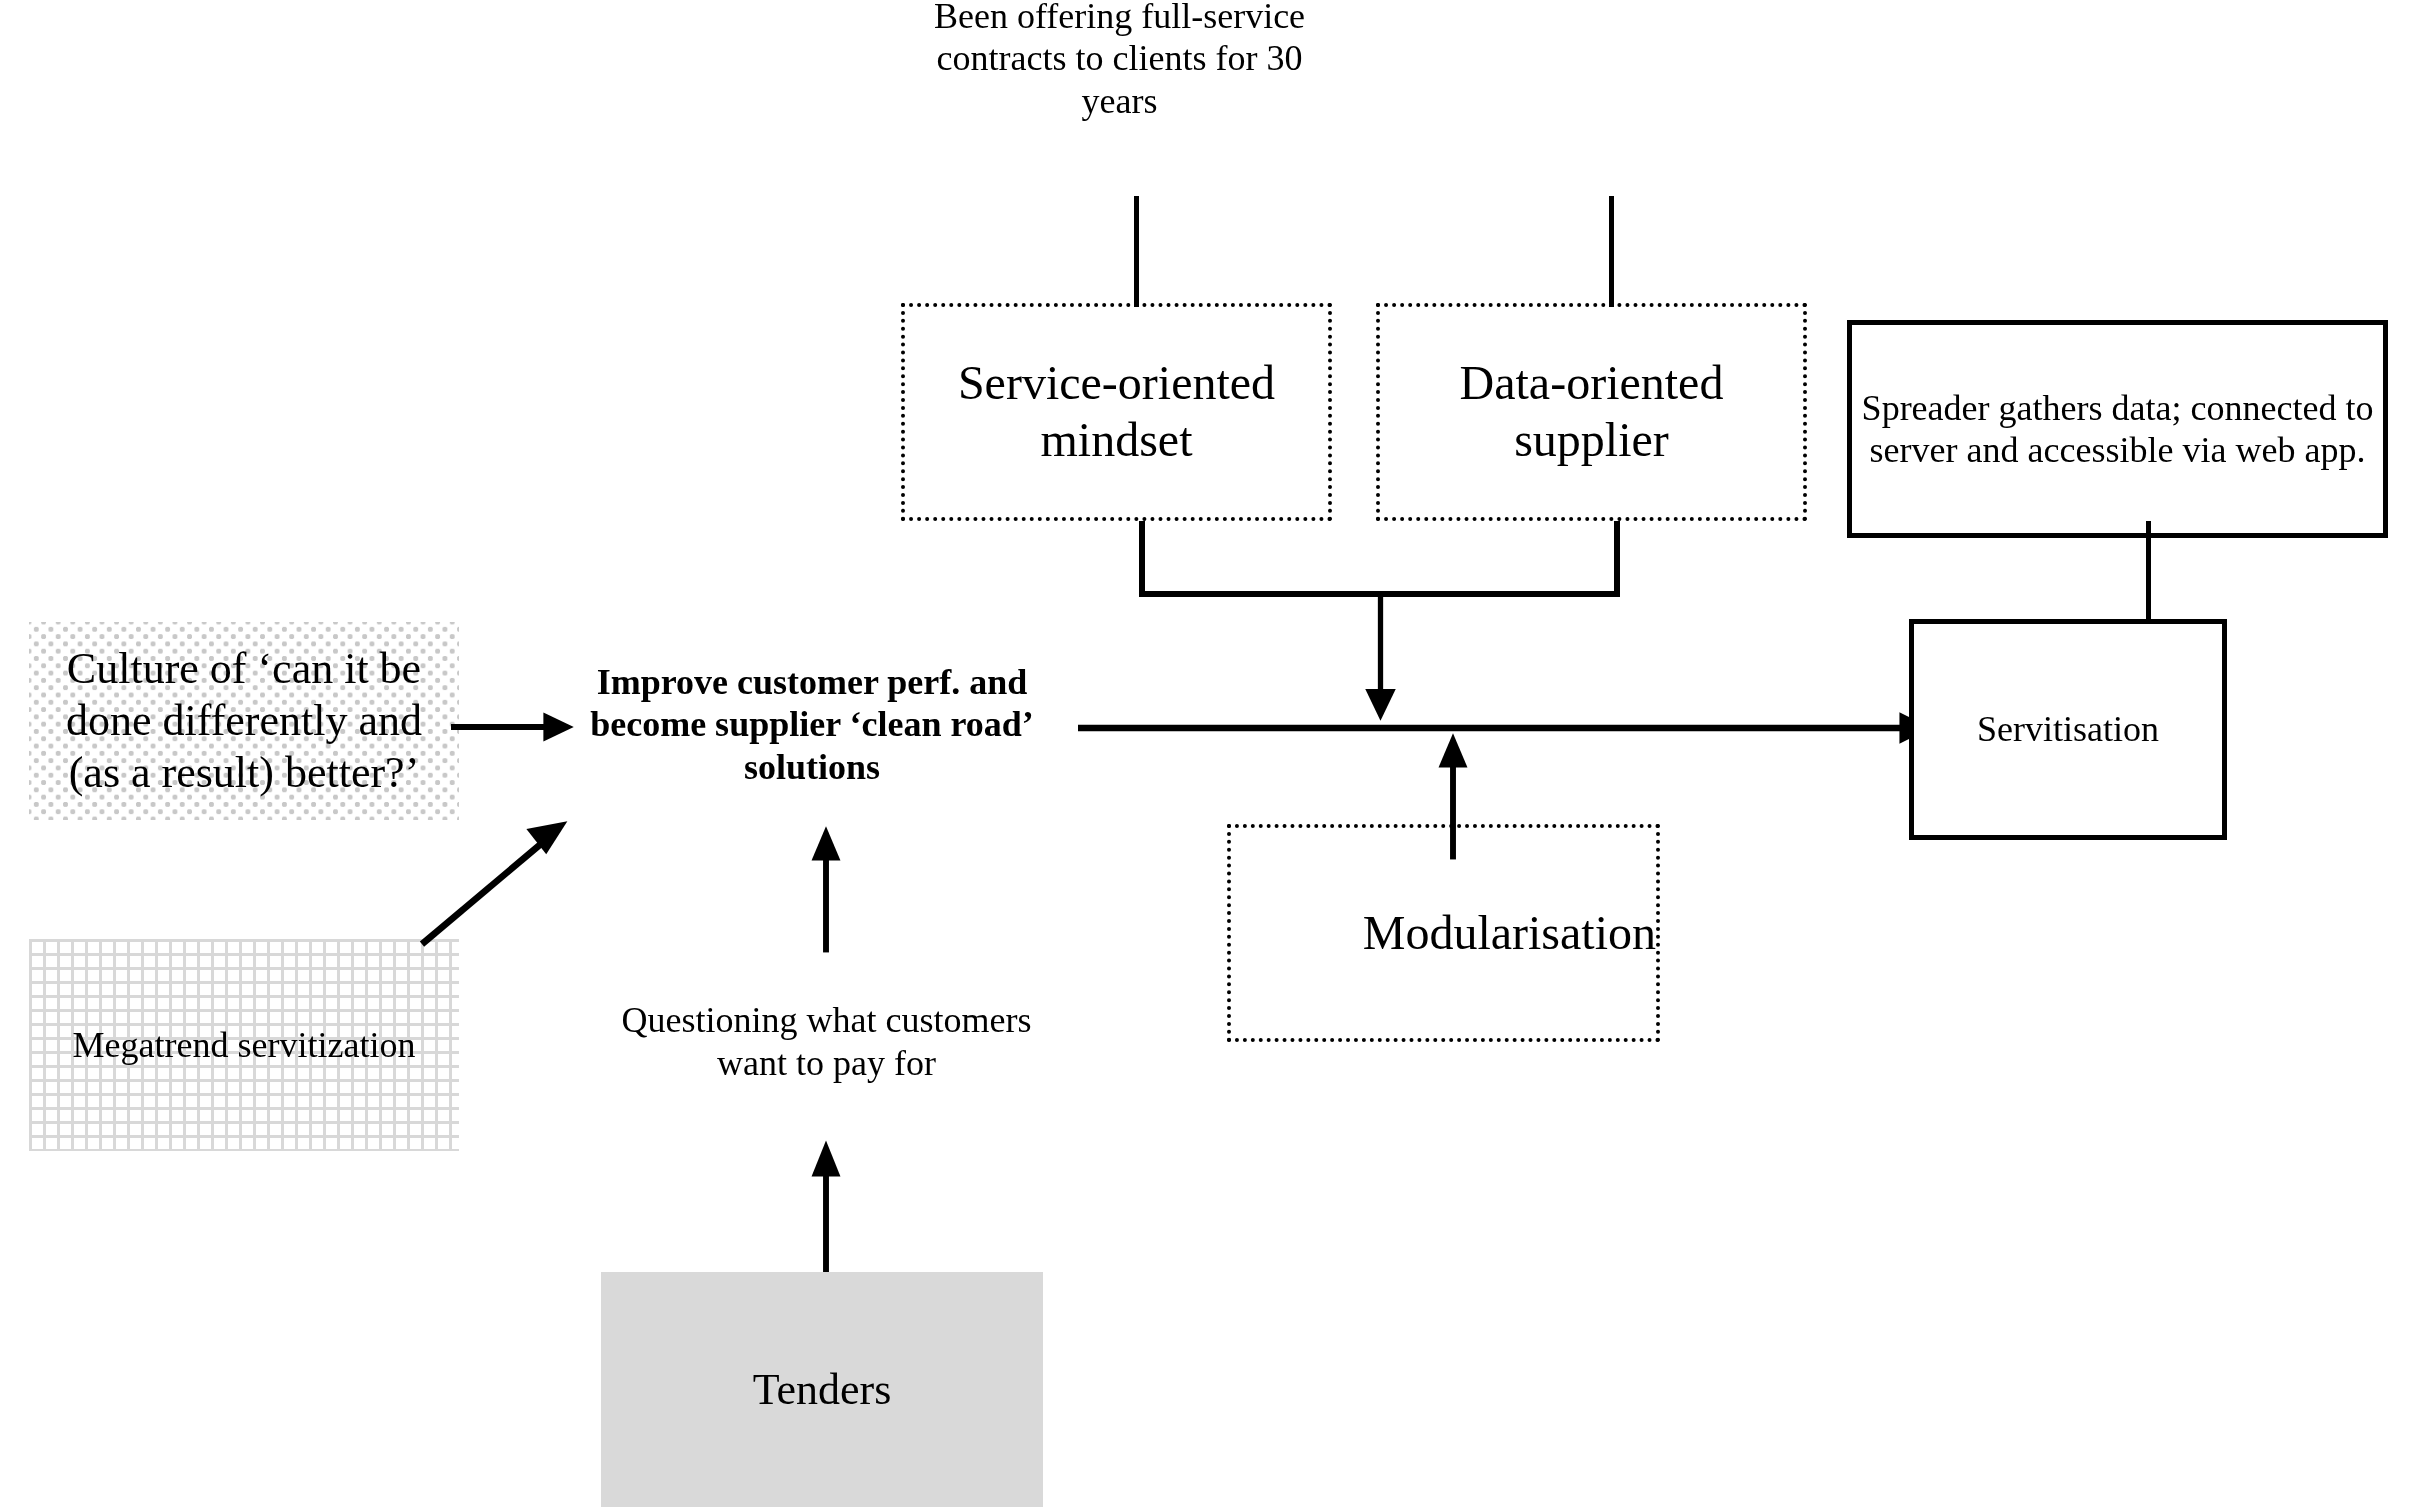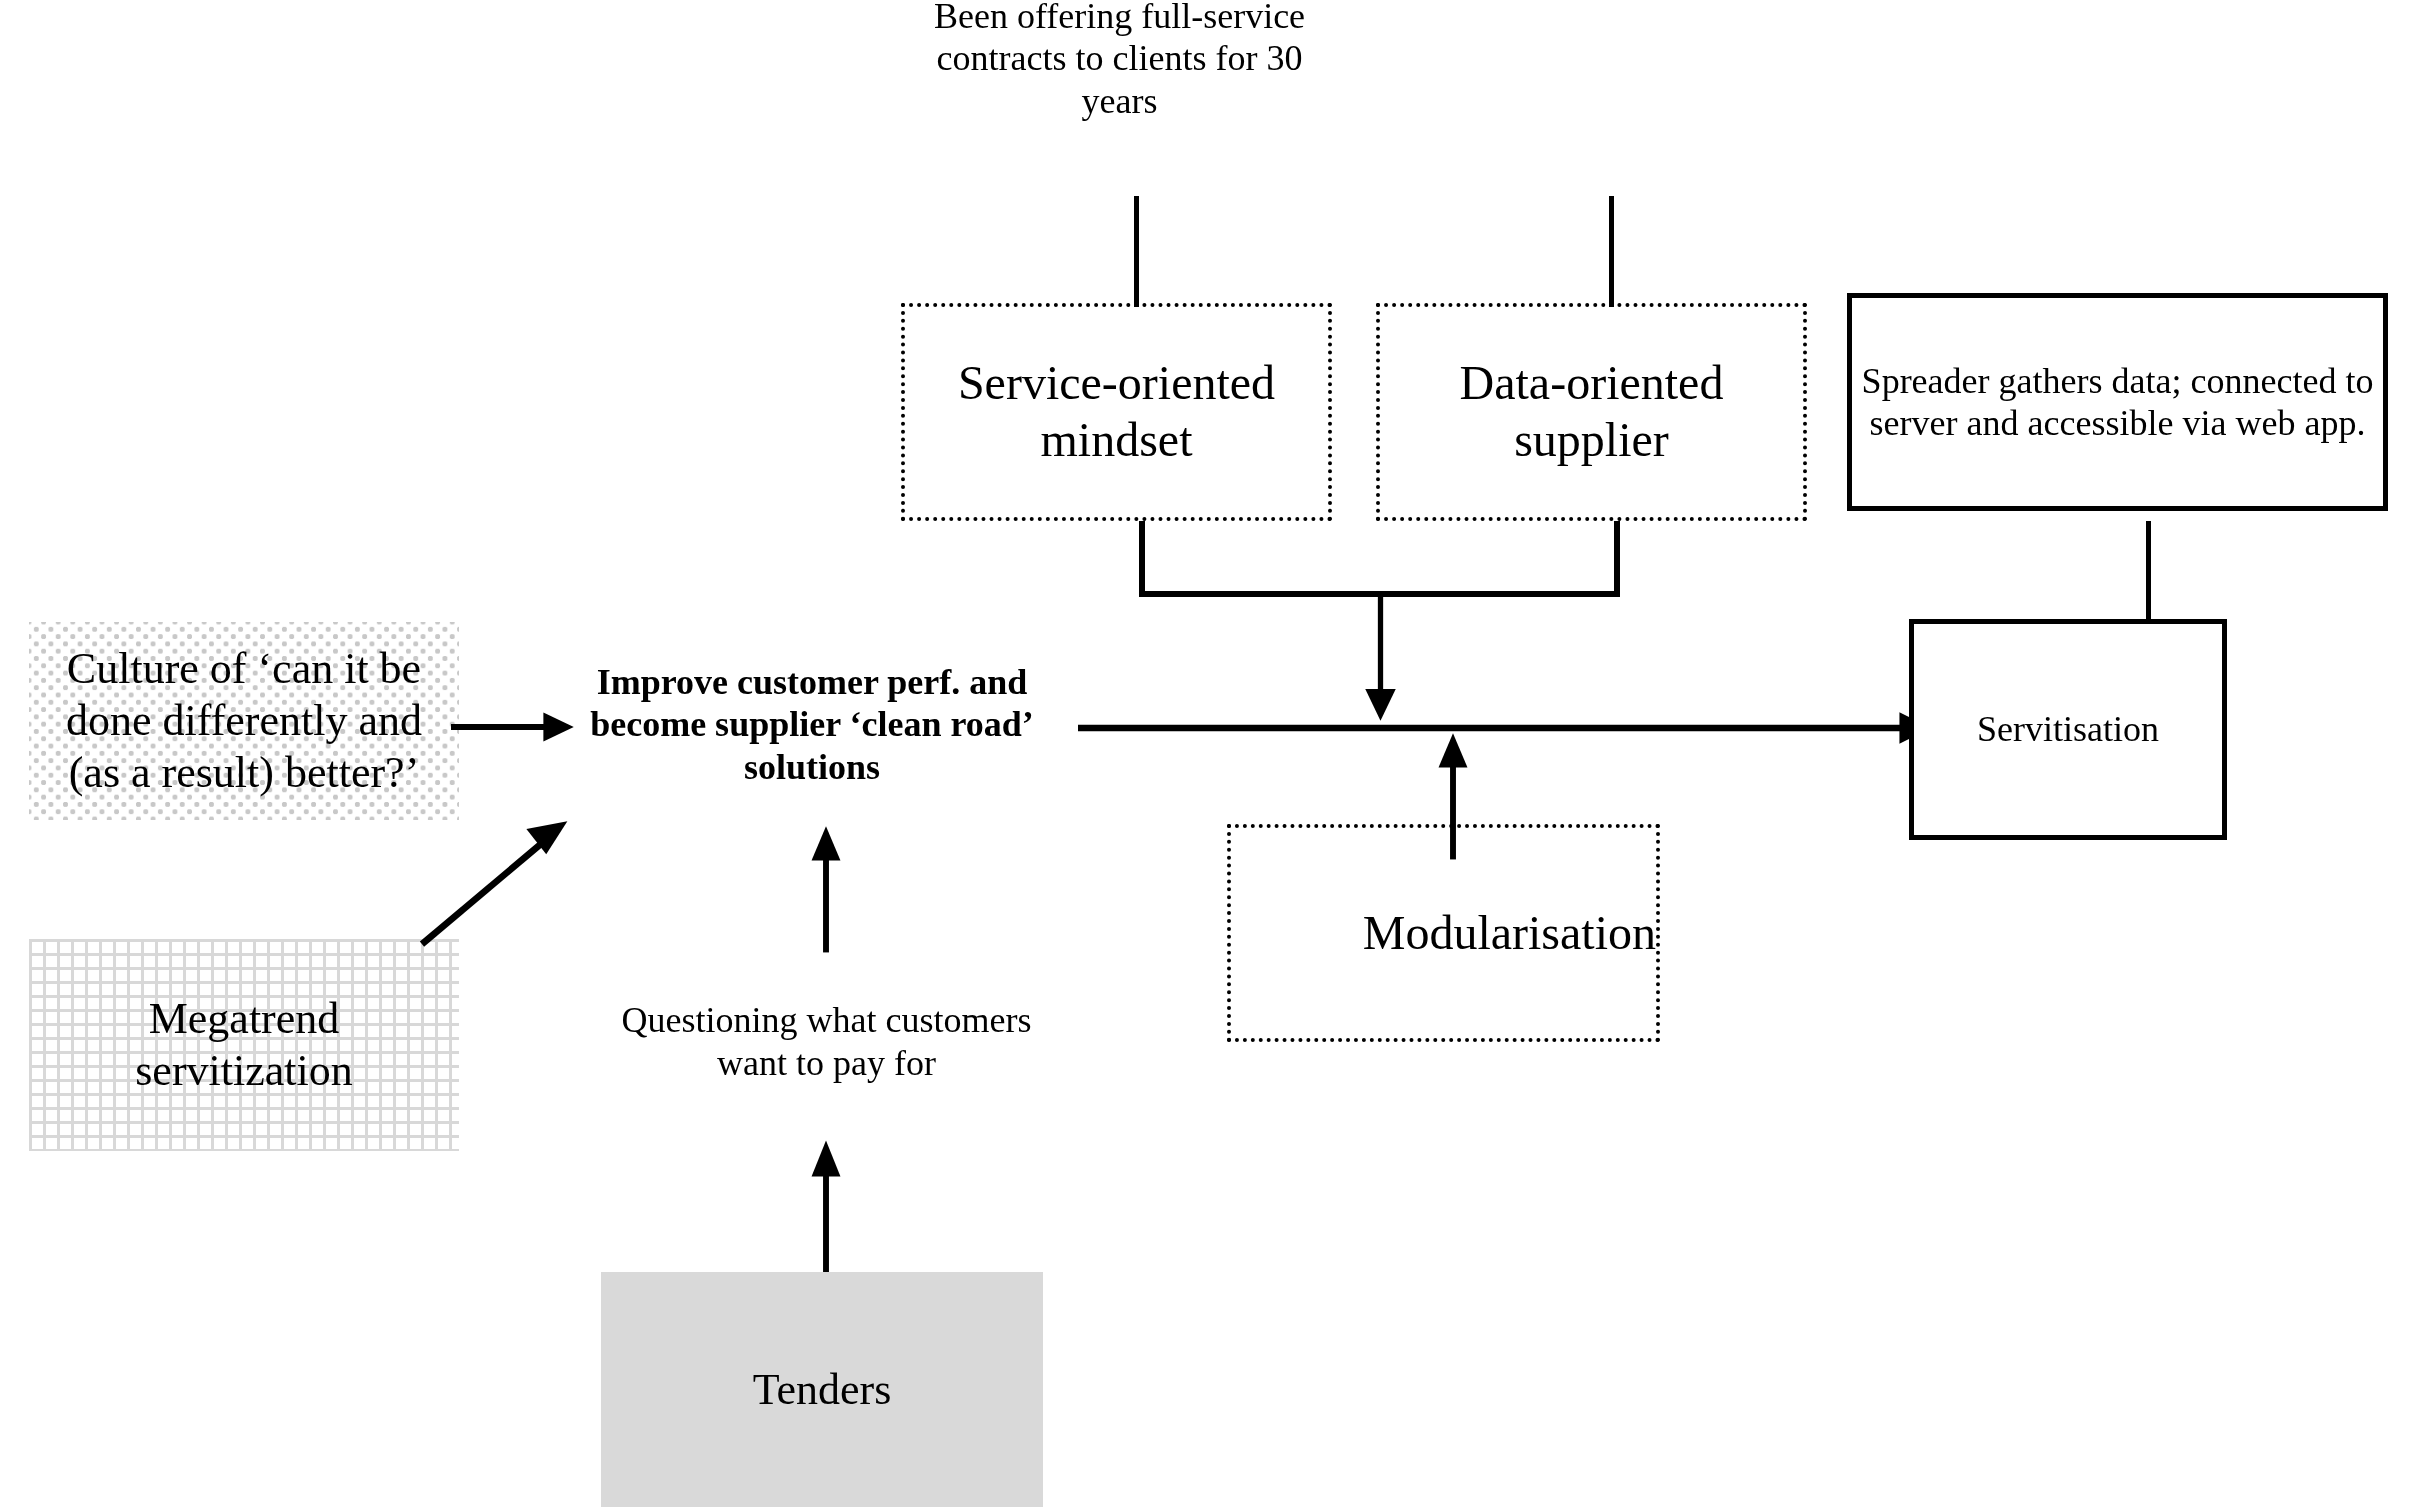--- a/index.html
+++ b/index.html
@@ -57,21 +57,21 @@
     background-color: #ffffff;
     background-image:
       radial-gradient(#c8c8c8 26%, transparent 27%),
       radial-gradient(#c8c8c8 26%, transparent 27%);
     background-size: 14.6px 14.6px, 14.6px 14.6px;
     background-position: 0 0, 7.3px 7.3px;
   }
 
   
   .gridpattern {
-    font-size: 44px;
+    font-size: 36px;
     background-color: #ffffff;
     background-image:
       linear-gradient(to right, #d8d8d8 3.3px, transparent 3.3px),
       linear-gradient(to bottom, #d8d8d8 3.3px, transparent 3.3px);
     background-size: 14px 14px, 14px 14px;
   }
 
   .bold { font-weight: bold; }
 
   
@@ -98,21 +98,21 @@
   <div class="vline" style="left:1609px; top:196px; width:4.6px; height:111px;"></div>
 
   <div class="node dotted" style="left:901px; top:303px; width:431px; height:218px;">
     <span>Service-oriented mindset</span>
   </div>
 
   <div class="node dotted" style="left:1376px; top:303px; width:431px; height:218px;">
     <span>Data-oriented supplier</span>
   </div>
 
-  <div class="node solid" style="left:1847px; top:293px; width:541px; height:218px; padding:0 7px;">
+  <div class="node solid" style="left:1847px; top:320px; width:541px; height:218px; padding:0 7px;">
     <span>Spreader gathers data; connected to server and accessible via web app.</span>
   </div>
 
   <div class="vline" style="left:2146px; top:521px; width:5.3px; height:101px;"></div>
 
   <div class="vline" style="left:1139px; top:521px; width:6px; height:75px;"></div>
 
   <div class="vline" style="left:1614px; top:521px; width:6px; height:75px;"></div>
 
   <div class="hline" style="left:1139px; top:591px; width:481px; height:6px;"></div>

